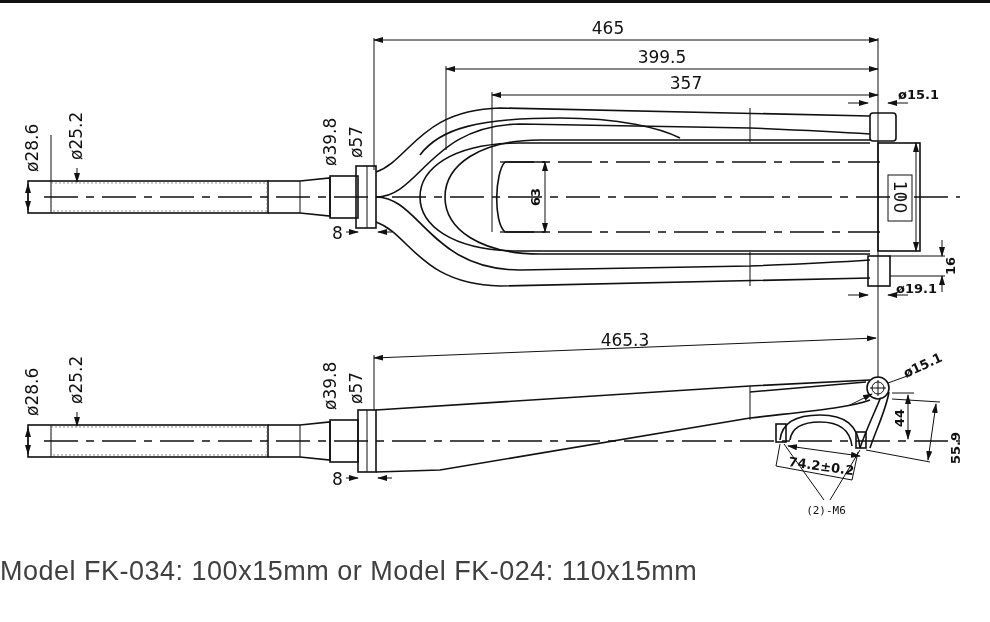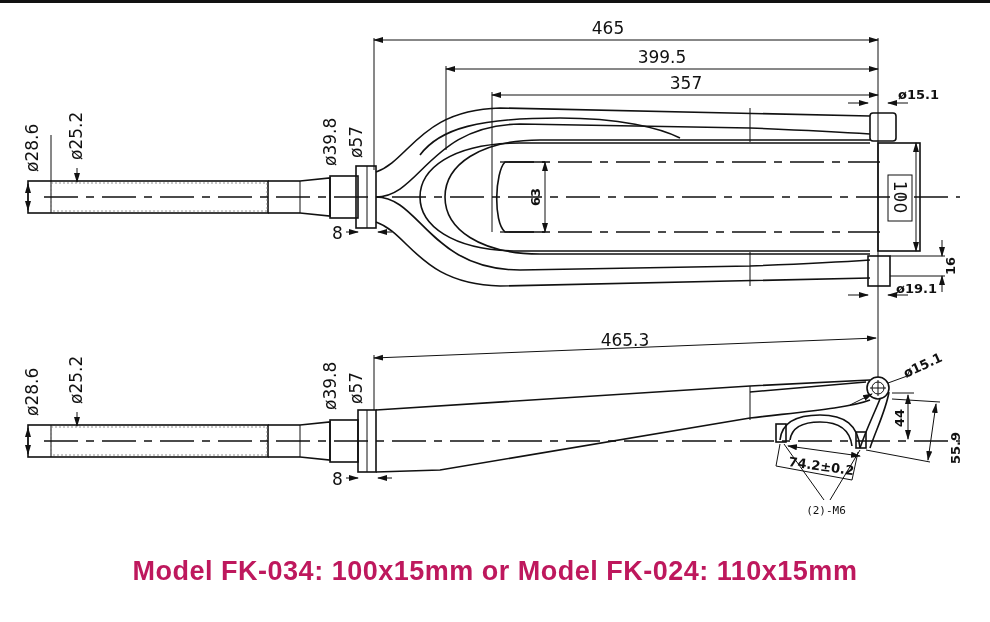--- a/index.html
+++ b/index.html
@@ -6,21 +6,21 @@
   body { width:990px; height:622px; position:relative; overflow:hidden; font-family:"DejaVu Sans", sans-serif; }
   .topbar { position:absolute; left:0; top:0; width:990px; height:3px; background:#111; }
   svg.drawing { position:absolute; left:0; top:0; width:990px; height:530px; }
   .ln { stroke:#111; stroke-width:1.6; fill:none; }
   .thin { stroke:#111; stroke-width:1; fill:none; }
   .cl { stroke:#111; stroke-width:1.3; fill:none; stroke-dasharray:34 8 8 8; }
   .hatch { stroke:#777; stroke-width:0.8; stroke-dasharray:2 2; fill:none; }
   .dimtxt { font-family:"DejaVu Sans", sans-serif; font-size:17px; fill:#111; }
   .dimsm { font-family:"DejaVu Sans", sans-serif; font-size:13px; fill:#111; font-weight:bold; }
   .dimxs { font-family:"DejaVu Sans Mono", monospace; font-size:11px; fill:#111; }
-  .caption { position:absolute; left:0; top:556px; width:990px; text-align:center; font-family:"Liberation Sans", sans-serif; font-weight:bold; font-size:27px; color:#be185d; letter-spacing:0.5px; }
+  .caption { position:absolute; left:0; top:556px; width:990px; font-family:"Liberation Sans", sans-serif; font-weight:normal; font-size:27px; color:#404040; letter-spacing:0.5px; }
 </style>
 </head>
 <body>
 
 <div class="topbar"></div>
 
 <svg class="drawing" viewBox="0 0 990 530">
   <defs>
     <marker id="arr" markerWidth="10" markerHeight="8" refX="9" refY="4" orient="auto-start-reverse" markerUnits="userSpaceOnUse">
       <path d="M0,1 L10,4 L0,7 z" fill="#111"></path>

